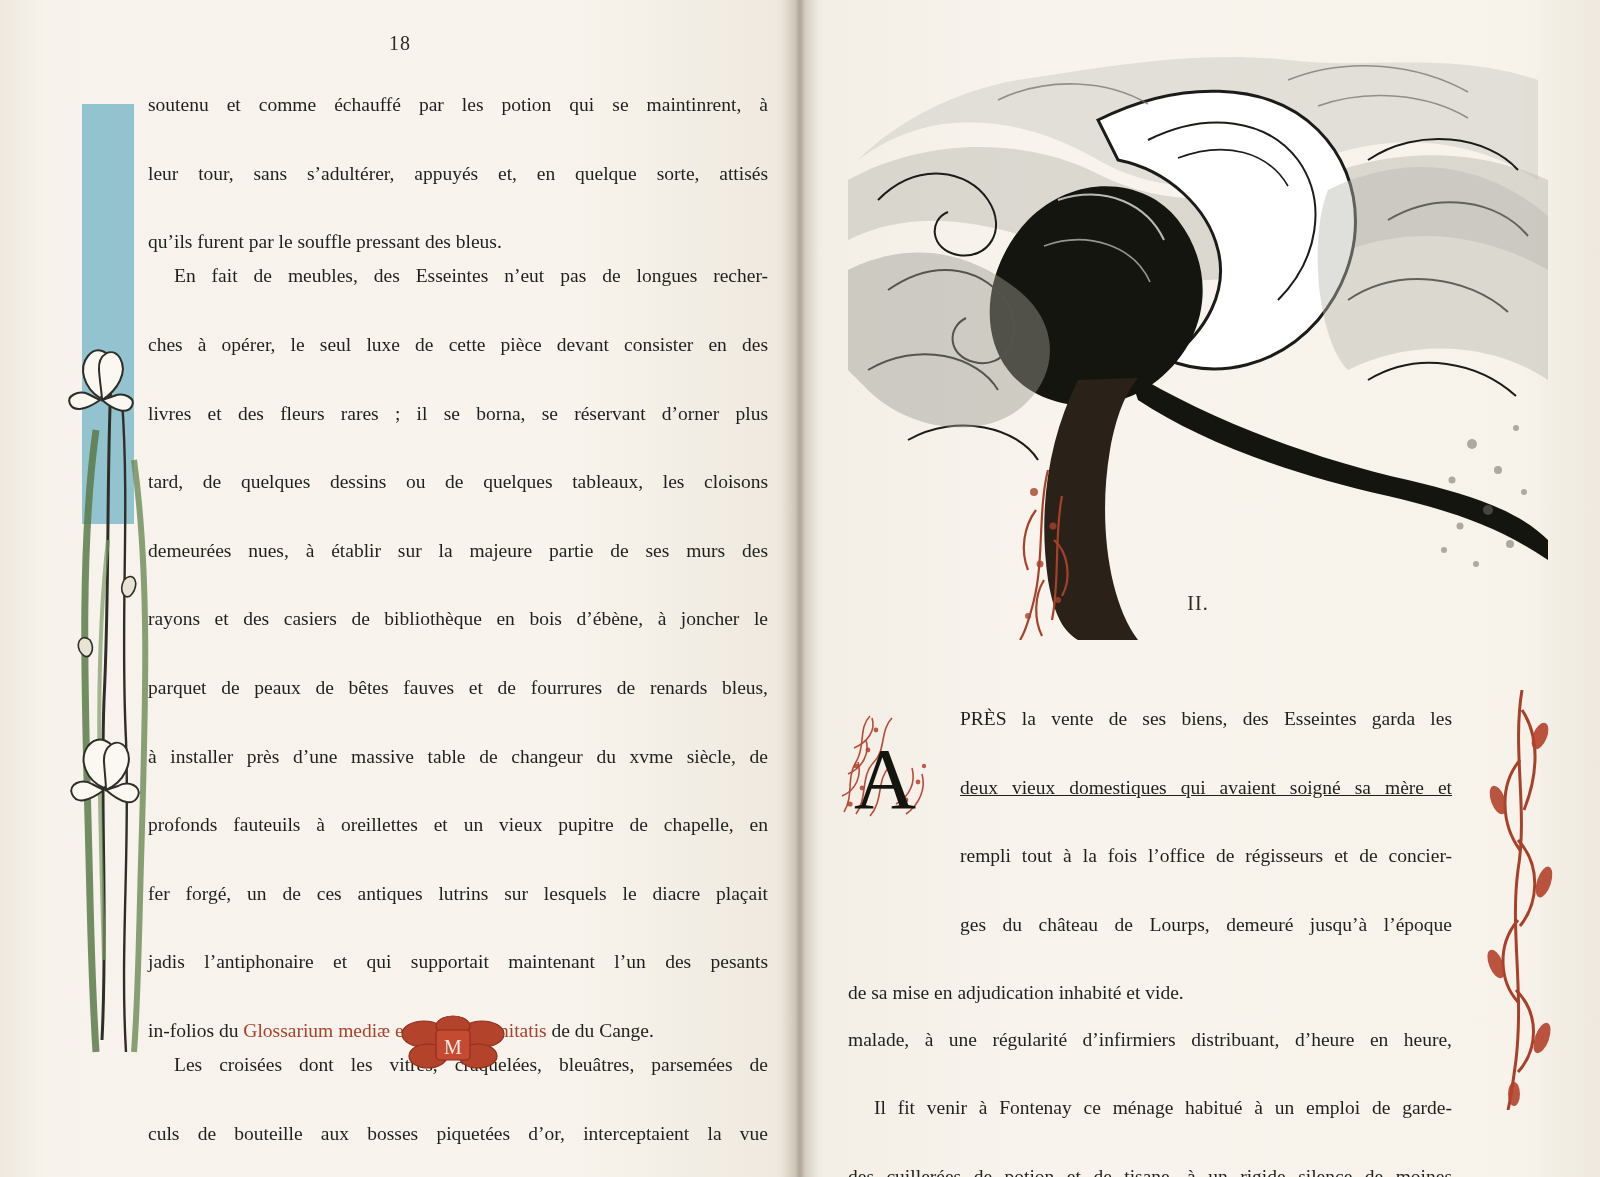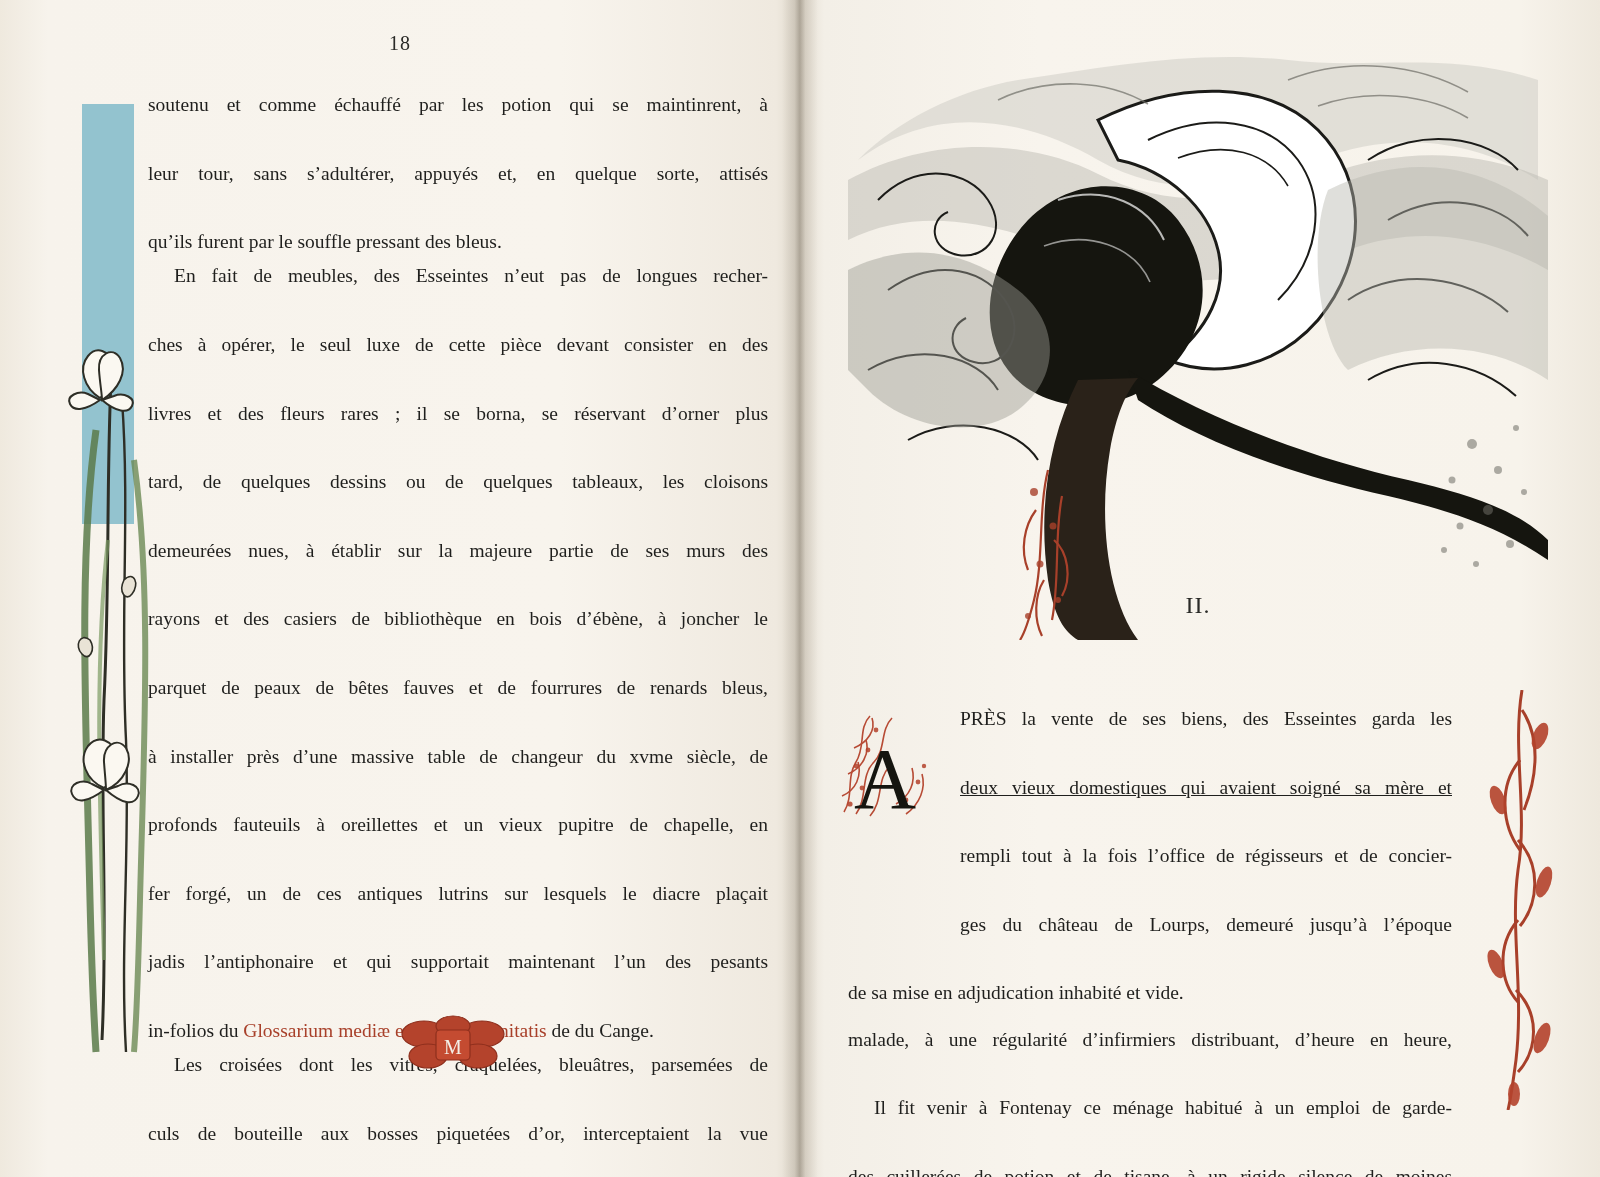--- a/index.html
+++ b/index.html
@@ -97,21 +97,21 @@
     top: 40px;
     width: 700px;
     height: 600px;
   }
   .chapter-num {
     position: absolute;
     left: 848px;
     top: 592px;
     width: 700px;
     text-align: center;
-    font-size: 24px;
+    font-size: 20px;
     color: #2b2b28;
     letter-spacing: 1px;
   }
   .right-text {
     position: absolute;
     left: 836px;
     top: 690px;
     width: 628px;
     font-size: 19.5px;
     line-height: 34.3px;

